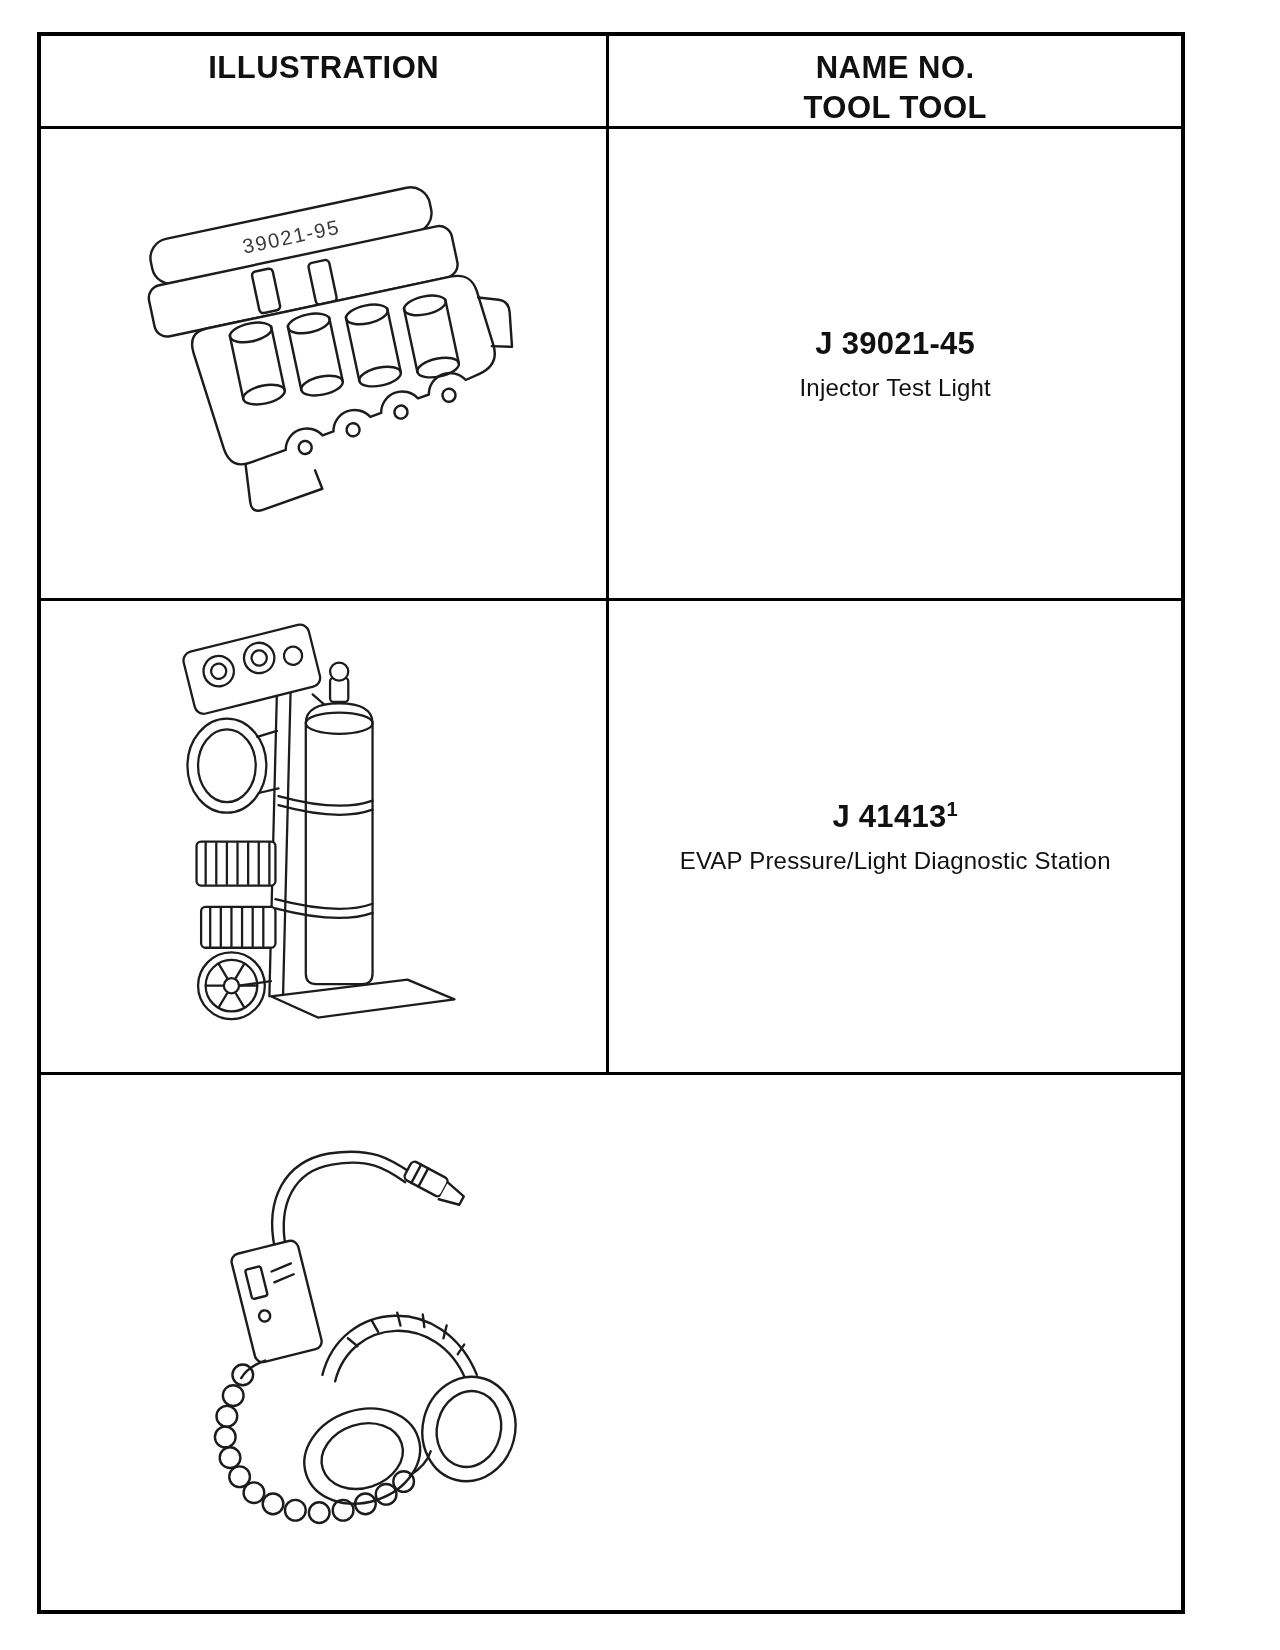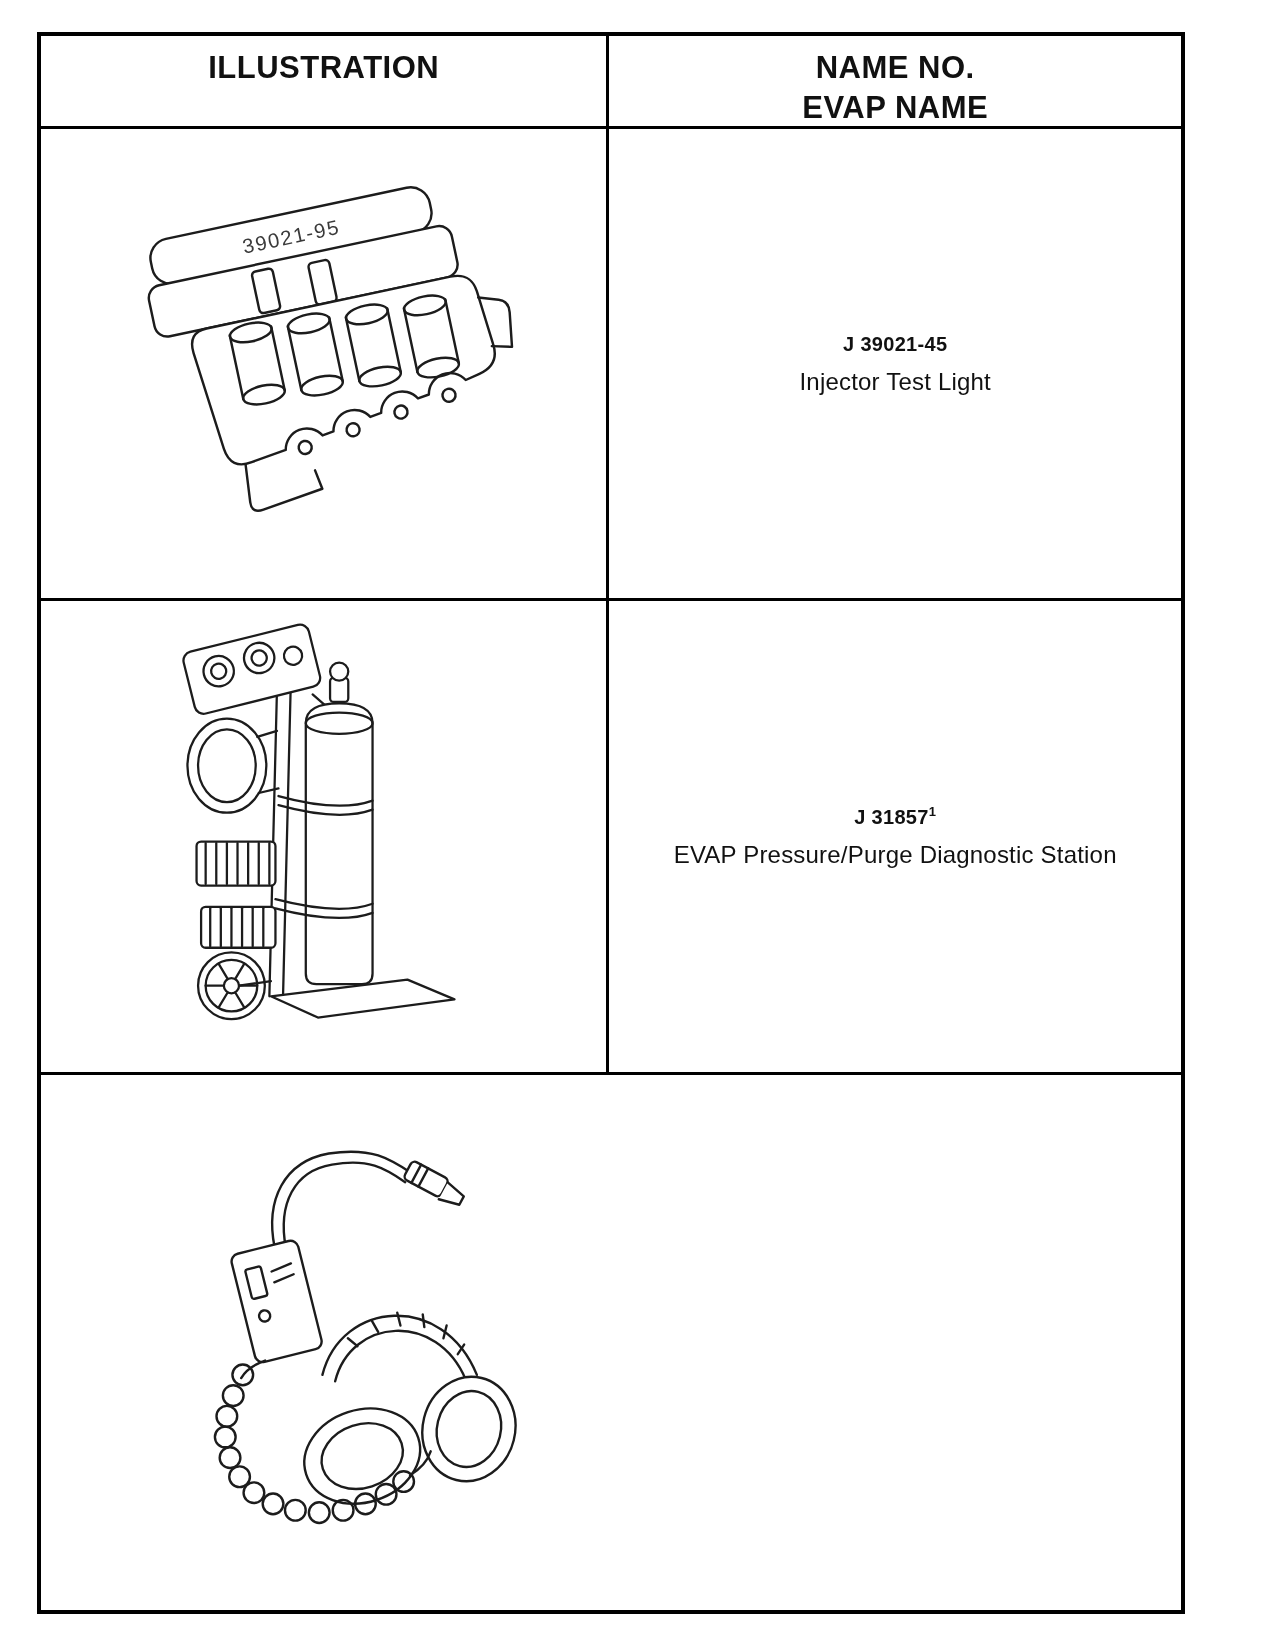--- a/index.html
+++ b/index.html
@@ -51,21 +51,21 @@
     justify-content: flex-start;
     padding-top: 12px;
     font-weight: bold;
     font-size: 31px;
     letter-spacing: 0.5px;
     line-height: 1.3;
     text-align: center;
   }
   .tool-no {
     font-weight: bold;
-    font-size: 20px;
+    font-size: 31px;
     text-align: right;
     margin-bottom: 12px;
     letter-spacing: 0.3px;
   }
   .tool-no sup {
     font-size: 65%;
     vertical-align: super;
     font-weight: bold;
   }
   .tool-name {
@@ -86,21 +86,21 @@
 
 <div class="page">
   <div class="tool-table">
 
     <div class="row header-row">
       <div class="cell header-cell">
         <div>ILLUSTRATION</div>
       </div>
       <div class="cell right header-cell">
         <div>NAME NO.</div>
-        <div>EVAP NAME</div>
+        <div>TOOL TOOL</div>
       </div>
     </div>
 
     <div class="row">
       <div class="cell">
         <svg viewBox="0 0 540 480" width="440" height="391">
           <g transform="rotate(-12 270 240)" fill="#ffffff" stroke="#1c1c1c" stroke-width="3" stroke-linejoin="round" stroke-linecap="round">
 
             <rect x="88" y="50" width="350" height="56" rx="24"></rect>
 
@@ -219,23 +219,23 @@
               <line x1="103" y1="477" x2="115" y2="457"></line>
             </g>
             <line x1="108" y1="486" x2="150" y2="480"></line>
 
             <path d="M150 500 l180 -22 l62 26 l-180 24 z"></path>
           </g>
         </svg>
       </div>
       <div class="cell right">
         <div class="tool-no">
-          <span>J 31857</span><sup>1</sup>
+          <span>J 41413</span><sup>1</sup>
         </div>
-        <div class="tool-name">EVAP Pressure/Purge Diagnostic Station</div>
+        <div class="tool-name">EVAP Pressure/Light Diagnostic Station</div>
       </div>
     </div>
 
     <div class="row">
       <div class="cell">
         <svg viewBox="0 0 540 580" width="430" height="462">
           <g fill="#ffffff" stroke="#1c1c1c" stroke-width="3" stroke-linejoin="round" stroke-linecap="round">
 
             <g fill="none">
               <path d="M208 170 C 196 110, 220 62, 276 52 C 330 44, 352 58, 382 78"></path>

